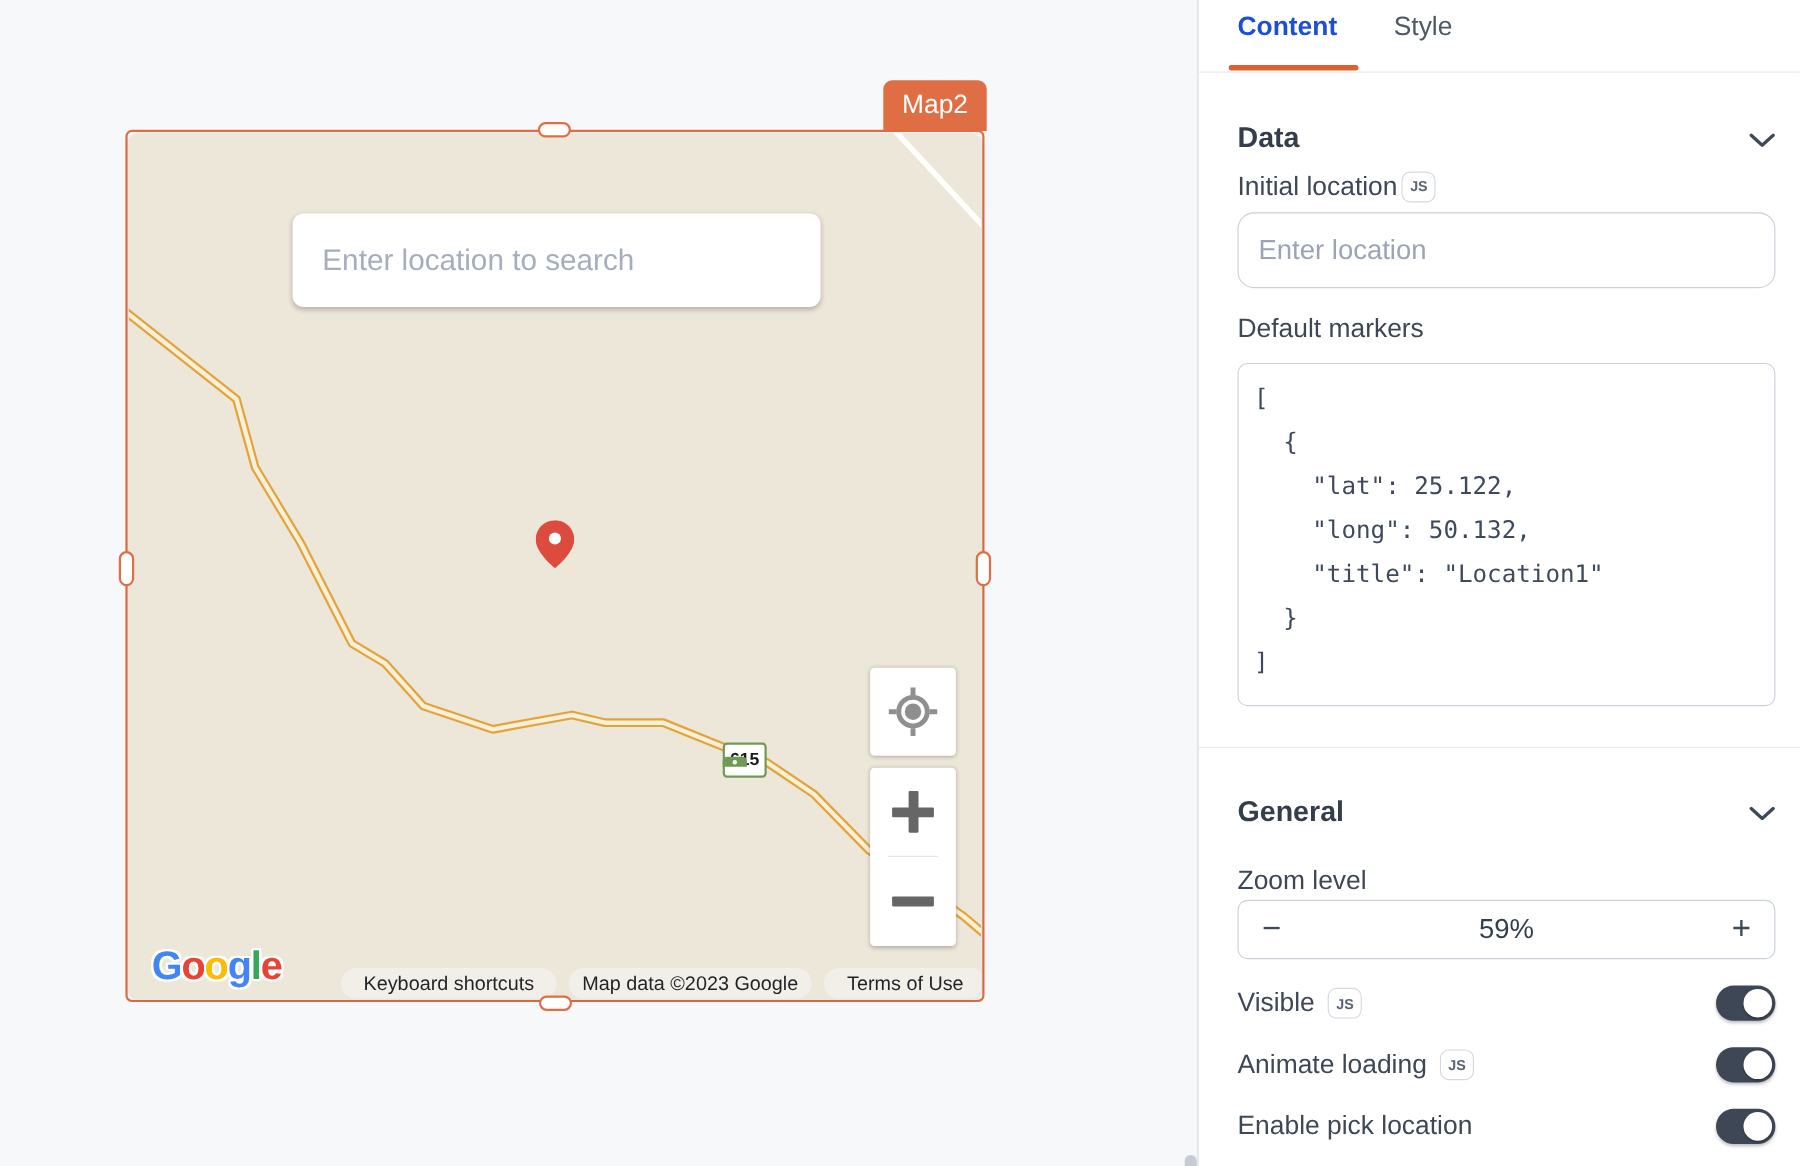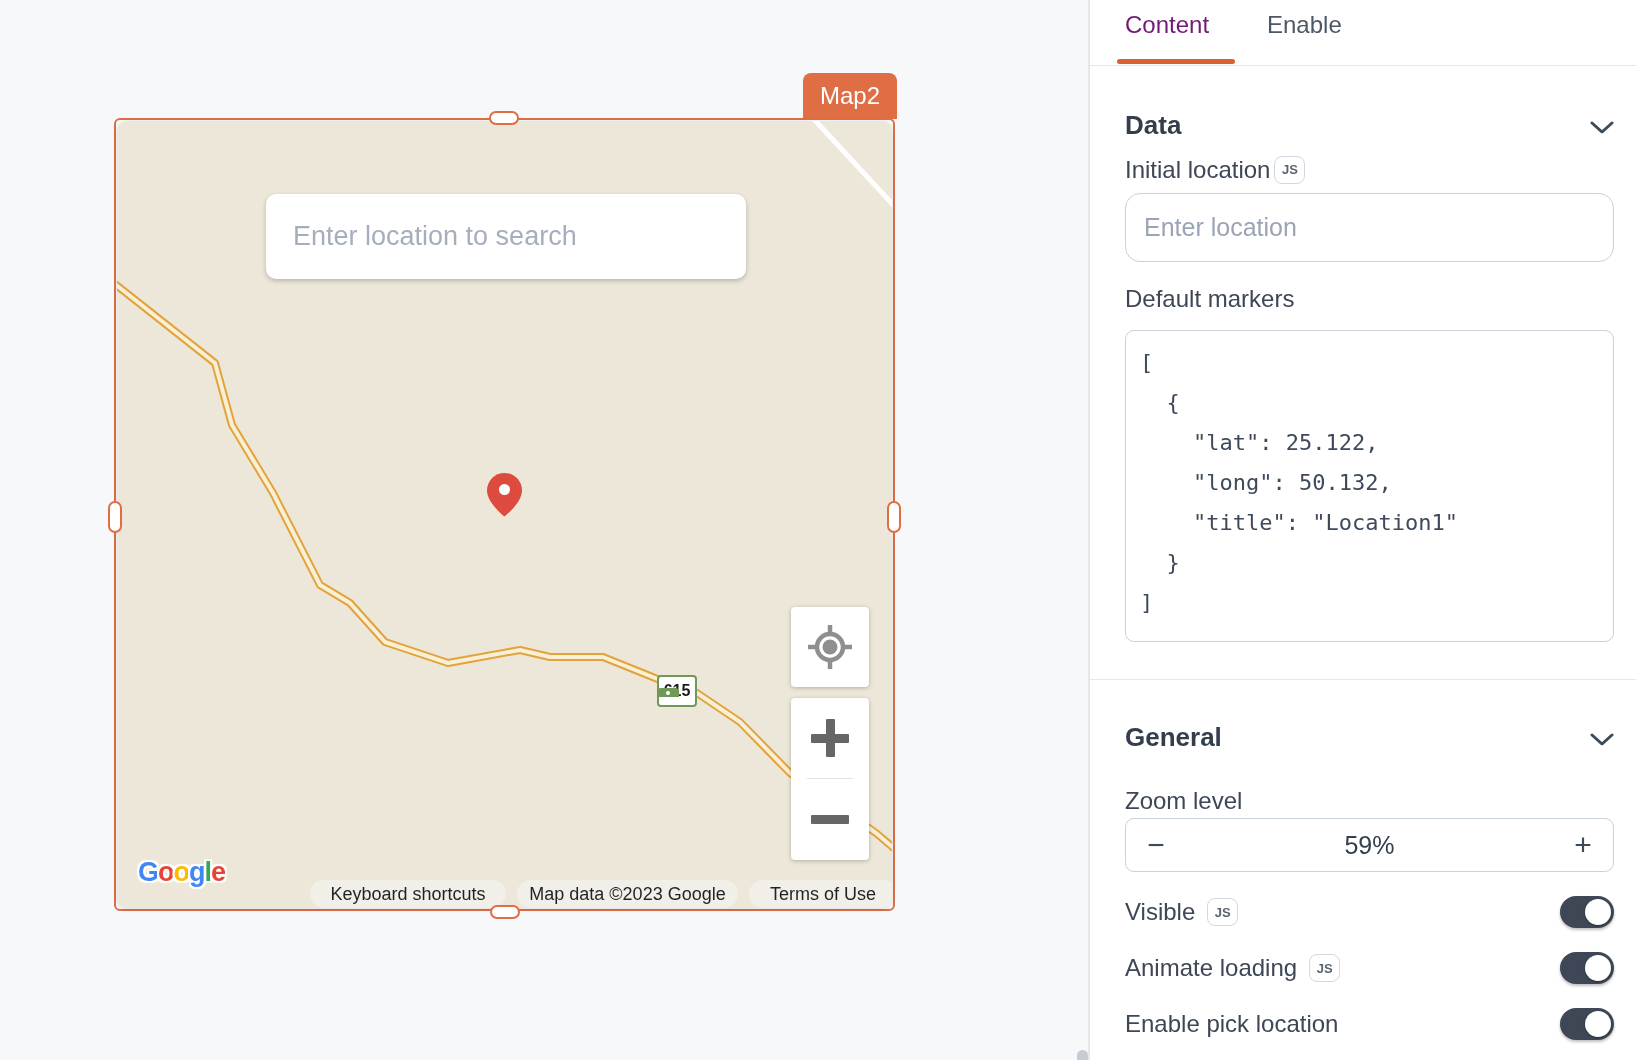--- a/index.html
+++ b/index.html
@@ -50,36 +50,36 @@
     background:#fff; border-radius:4px; box-shadow:0 1px 4px rgba(0,0,0,.25);
     display:flex; align-items:center; justify-content:center; cursor:pointer; }
   .zoom-ctrl { position:absolute; left:674px; top:577px; width:78px; height:162px;
     background:#fff; border-radius:4px; box-shadow:0 1px 4px rgba(0,0,0,.25); }
   .zoom-btn { width:78px; height:80px; display:flex; align-items:center;
     justify-content:center; position:relative; cursor:pointer; }
   .zoom-divider { width:46px; height:1px; background:#E3E3E3; margin:0 auto; }
   .bar-h { width:38px; height:9px; background:#666; border-radius:1px; }
   .bar-v { position:absolute; width:9px; height:38px; background:#666; border-radius:1px; }
 
-  .glogo { position:absolute; left:21px; top:736px; font-size:27px; font-weight:bold;
+  .glogo { position:absolute; left:21px; top:736px; font-size:36px; font-weight:bold;
     letter-spacing:-1px;
     text-shadow:-2px -2px 0 #fff, 2px -2px 0 #fff, -2px 2px 0 #fff, 2px 2px 0 #fff,
       0 -2px 0 #fff, 0 2px 0 #fff, -2px 0 0 #fff, 2px 0 0 #fff;text-align:right; }
 
   .attr-seg { position:absolute; top:759px; height:28px; background:#F2EFE8;
     color:#1F2328; font-size:18px; display:flex; align-items:center;
     justify-content:center; white-space:nowrap;border-radius:14px; }
 
   
   .panel { position:absolute; left:1088px; top:0; width:548px; height:1060px;
     background:#fff; border-left:2px solid #E4E7EB; }
   .tabs { position:absolute; left:0; top:0; width:100%; height:66px;
     border-bottom:1px solid #E4E7EB; }
   .tab { position:absolute; top:11px; font-size:24px; }
-  .tab.active { color:#701a75; font-weight:400; }
+  .tab.active { color:#1d4ed8; font-weight:700; }
   .tab.idle { color:#4D5866; }
   .tab-underline { position:absolute; left:27px; bottom:1px; width:118px; height:5px;
     background:#D96231; border-radius:3px; }
 
   .sec-head { position:absolute; left:35px; width:489px; display:flex;
     justify-content:space-between; align-items:center; }
   .sec-title { font-size:26px; font-weight:600; color:#333D4B; }
   .chev { margin-top:4px; }
 
   .field-label { position:absolute; left:35px; font-size:24px; color:#3D4756;
@@ -182,21 +182,21 @@
   <div class="handle h top"></div>
   <div class="handle h bottom"></div>
   <div class="handle v left"></div>
   <div class="handle v right"></div>
 </div>
 
 <div class="panel">
 
   <div class="tabs">
     <div class="tab active" style="left:35px">Content</div>
-    <div class="tab idle" style="left:177px">Enable</div>
+    <div class="tab idle" style="left:177px">Style</div>
     <div class="tab-underline"></div>
   </div>
 
   <div class="sec-head" style="top:110px; height:30px;">
     <span class="sec-title">Data</span>
     <svg class="chev" width="24" height="13" viewBox="0 0 24 13">
       <polyline points="2,2 12,11 22,2" fill="none" stroke="#3F4A59" stroke-width="3" stroke-linecap="round" stroke-linejoin="round"></polyline>
     </svg>
   </div>
 

